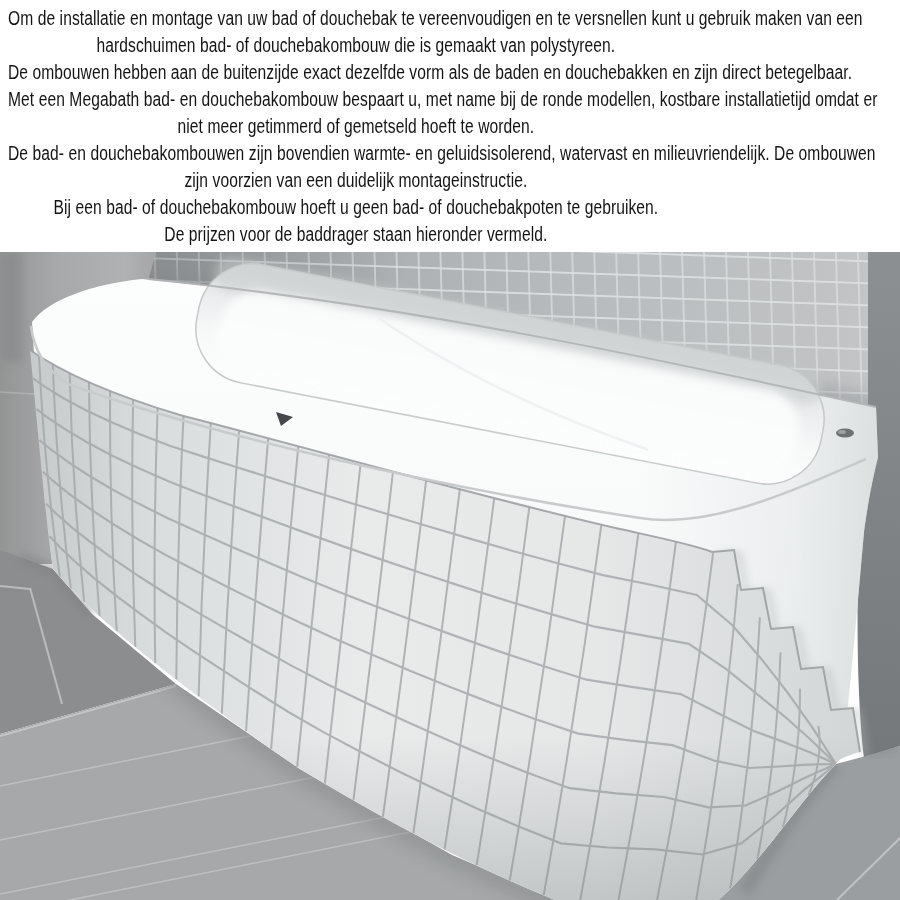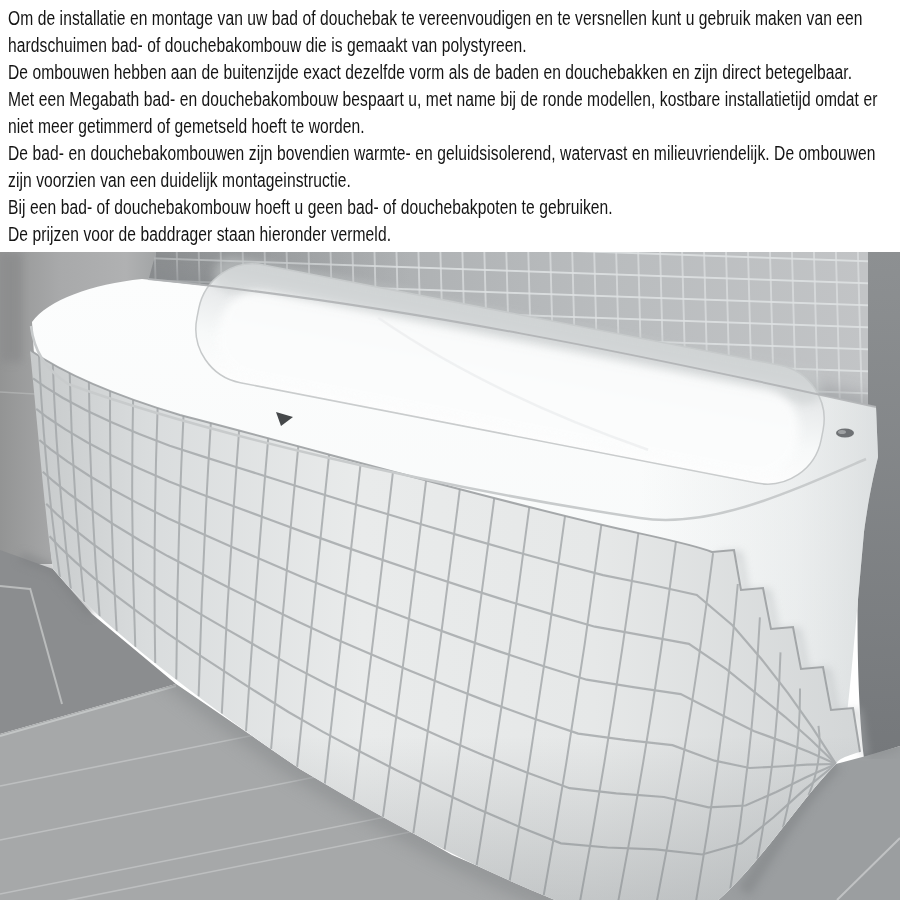--- a/index.html
+++ b/index.html
@@ -2,21 +2,21 @@
 <html><head>
 <meta charset="utf-8">
 <style>
   html,body{margin:0;padding:0}
   body{
     width:900px;height:900px;position:relative;overflow:hidden;
     background:#ffffff;
     font-family:"Liberation Sans", sans-serif;
   }
   .intro{
-    position:absolute;top:5px;left:8px;width:892px;color:#141414;
+    position:absolute;top:5px;left:8px;width:892px;color:#141414;text-align:center;
   }
   .intro .line{
     font-size:20px;line-height:27px;white-space:pre;
     transform:scaleX(0.78);transform-origin:0 50%;
     letter-spacing:0.1px;
   }
   .photo{
     position:absolute;top:252px;left:0;width:900px;height:648px;display:block;
   }
 </style>

